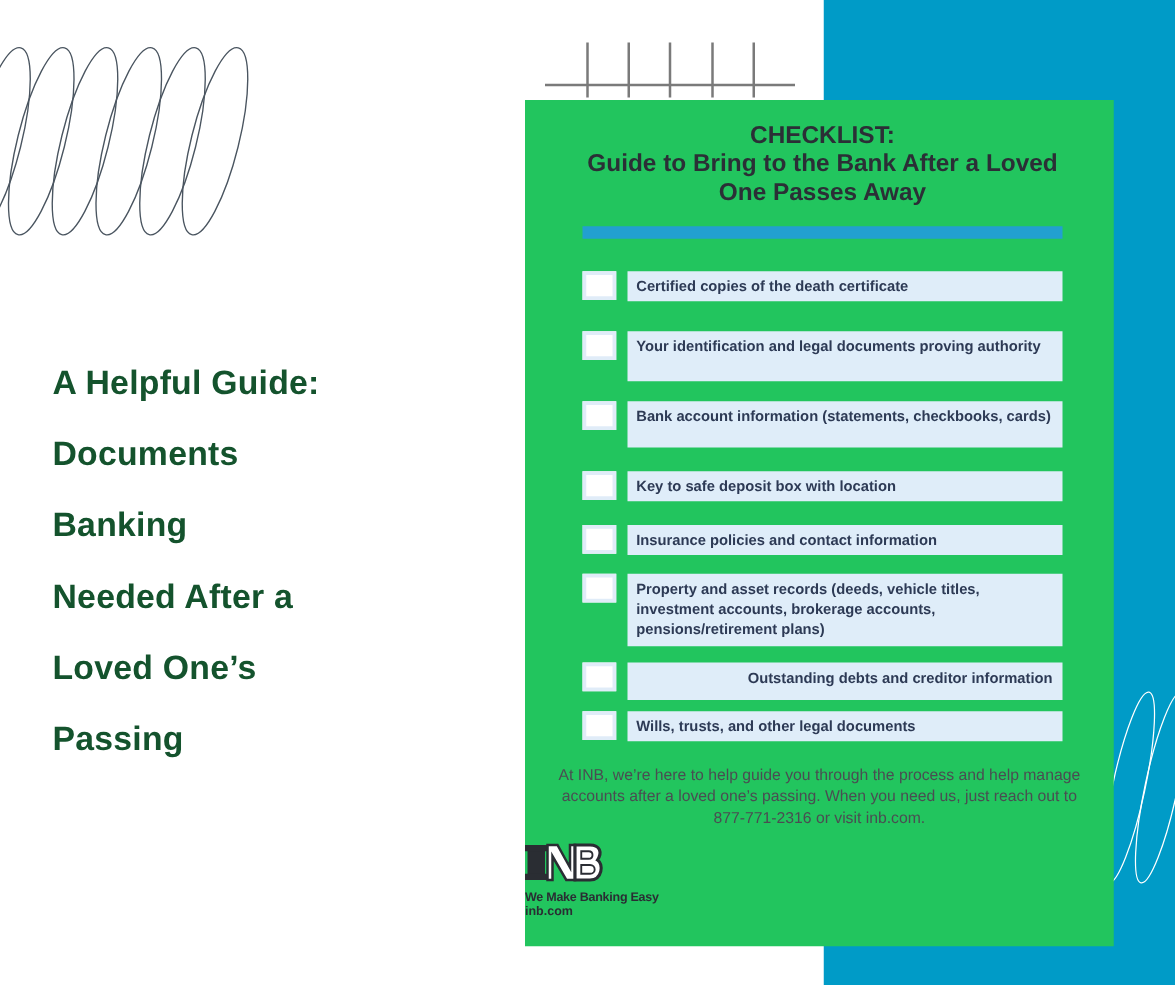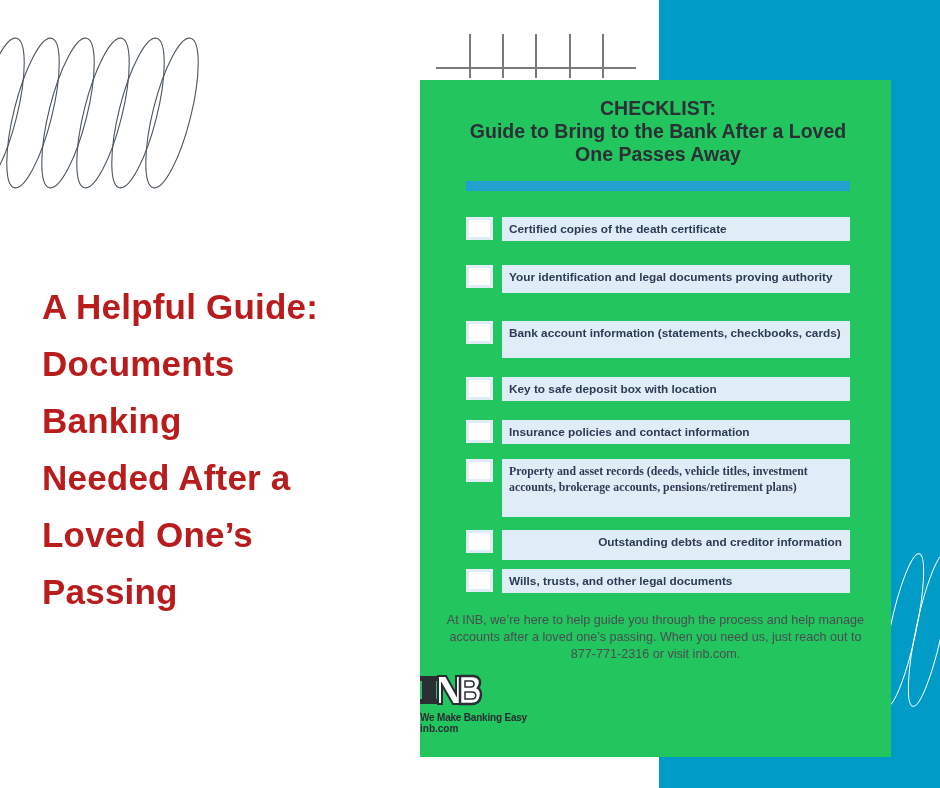--- a/index.html
+++ b/index.html
@@ -8,21 +8,21 @@
 
     .blue-panel { position: absolute; left: 659px; top: 0; width: 281px; height: 788px; background: #009bc7; }
 
     .spiral-left { position: absolute; left: 0; top: 30px; width: 200px; height: 160px; }
     .spiral-right { position: absolute; left: 885px; top: 550px; width: 55px; height: 160px; }
     .ticks { position: absolute; left: 434px; top: 32px; width: 204px; height: 48px; }
 
     .card { position: absolute; left: 420px; top: 80px; width: 471px; height: 677px; background: #22c55e; }
 
     .headline { position: absolute; left: 42px; top: 278px; width: 330px; }
-    .headline-line { display: block; font-family: "Liberation Sans", sans-serif; font-weight: bold; font-size: 35px; line-height: 57px; color: #b91c1c; letter-spacing: 0.2px; white-space: nowrap; }
+    .headline-line { display: block; font-family: "Liberation Sans", sans-serif; font-weight: bold; font-size: 27px; line-height: 57px; color: #14532d; letter-spacing: 0.2px; white-space: nowrap; }
 
     .card-title { position: absolute; left: 0; top: 17px; width: 476px; text-align: center; color: #2b2f36; font-weight: bold; font-size: 19.5px; line-height: 23px; }
     .title-bar { position: absolute; left: 46px; top: 101px; width: 384px; height: 10px; background: #22a0d0; }
 
     .item { position: absolute; left: 46px; width: 384px; }
     .checkbox { position: absolute; left: 0; top: 0; width: 27px; height: 23px; border: 3px solid #e0ecf8; background: #ffffff; }
     .item-label { position: absolute; left: 36px; top: 0; width: 348px; background: #dfedf9; color: #2d3a55; font-weight: bold; font-size: 11.8px; line-height: 16px; padding: 4px 8px 4px 7px; }
 
     .footer-text { position: absolute; left: 0; top: 532px; width: 471px; text-align: center; color: #4a4d52; font-size: 12.6px; line-height: 17px; }
 
@@ -76,41 +76,41 @@
   </div>
   <div class="title-bar"></div>
 
   <div class="item" style="top:137px;">
     <div class="checkbox"></div>
     <div class="item-label" style="height:24px;">Certified copies of the death certificate</div>
   </div>
 
   <div class="item" style="top:185px;">
     <div class="checkbox"></div>
-    <div class="item-label" style="height:28px;">Your identification and legal documents proving authority</div>
+    <div class="item-label" style="height:40px;">Your identification and legal documents proving authority</div>
   </div>
 
   <div class="item" style="top:241px;">
     <div class="checkbox"></div>
     <div class="item-label" style="height:37px;">Bank account information (statements, checkbooks, cards)</div>
   </div>
 
   <div class="item" style="top:297px;">
     <div class="checkbox"></div>
     <div class="item-label" style="height:24px;">Key to safe deposit box with location</div>
   </div>
 
   <div class="item" style="top:340px;">
     <div class="checkbox"></div>
     <div class="item-label" style="height:24px;">Insurance policies and contact information</div>
   </div>
 
   <div class="item" style="top:379px;">
     <div class="checkbox"></div>
-    <div class="item-label" style="height:58px;font-family:Liberation Serif, serif;">Property and asset records (deeds, vehicle titles, investment accounts, brokerage accounts, pensions/retirement plans)</div>
+    <div class="item-label" style="height:58px;">Property and asset records (deeds, vehicle titles, investment accounts, brokerage accounts, pensions/retirement plans)</div>
   </div>
 
   <div class="item" style="top:450px;">
     <div class="checkbox"></div>
     <div class="item-label" style="height:30px;text-align:right;">Outstanding debts and creditor information</div>
   </div>
 
   <div class="item" style="top:489px;">
     <div class="checkbox"></div>
     <div class="item-label" style="height:24px;">Wills, trusts, and other legal documents</div>

